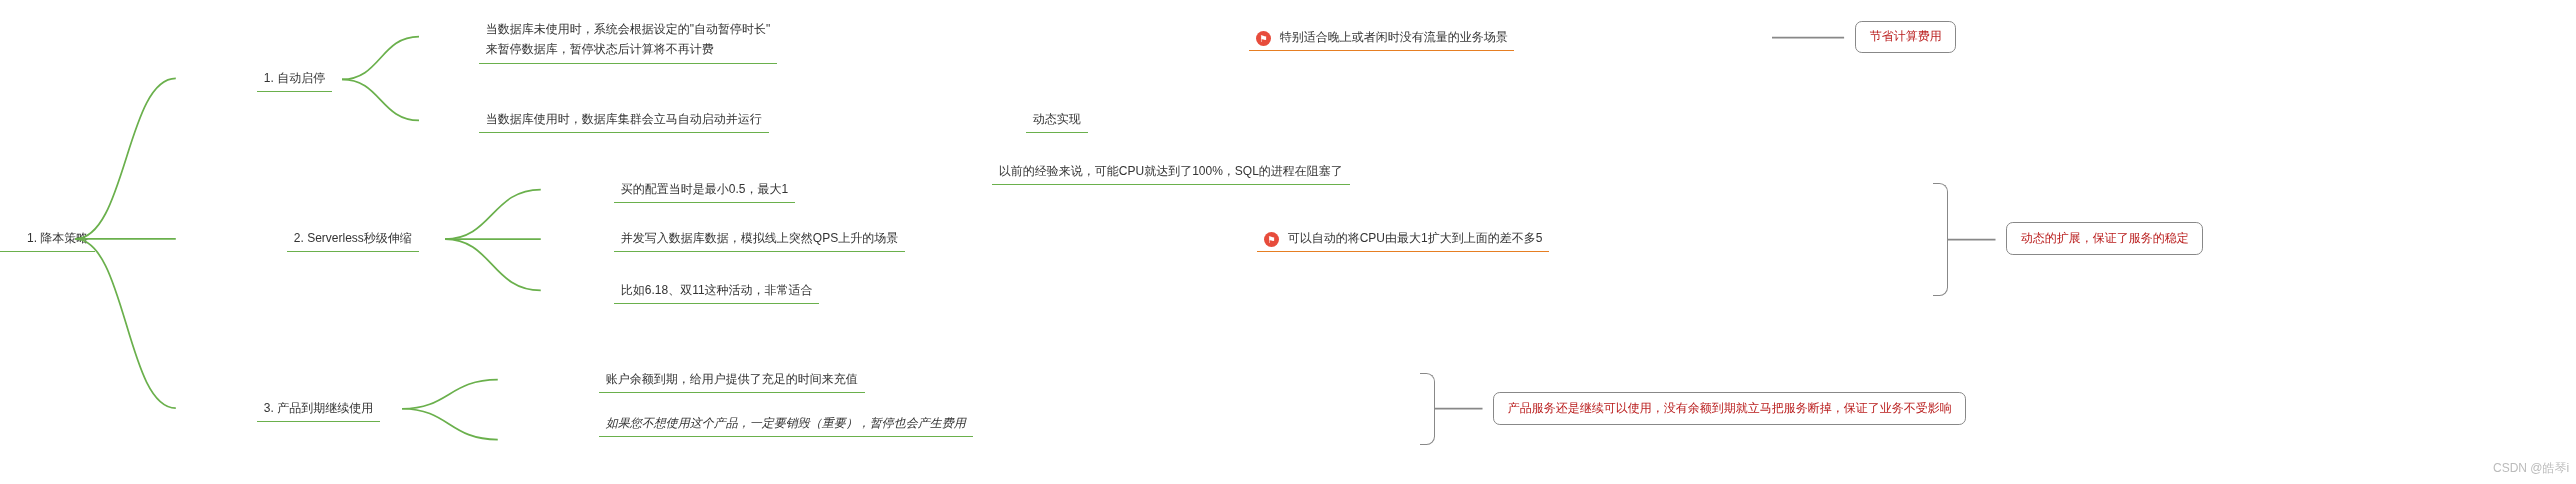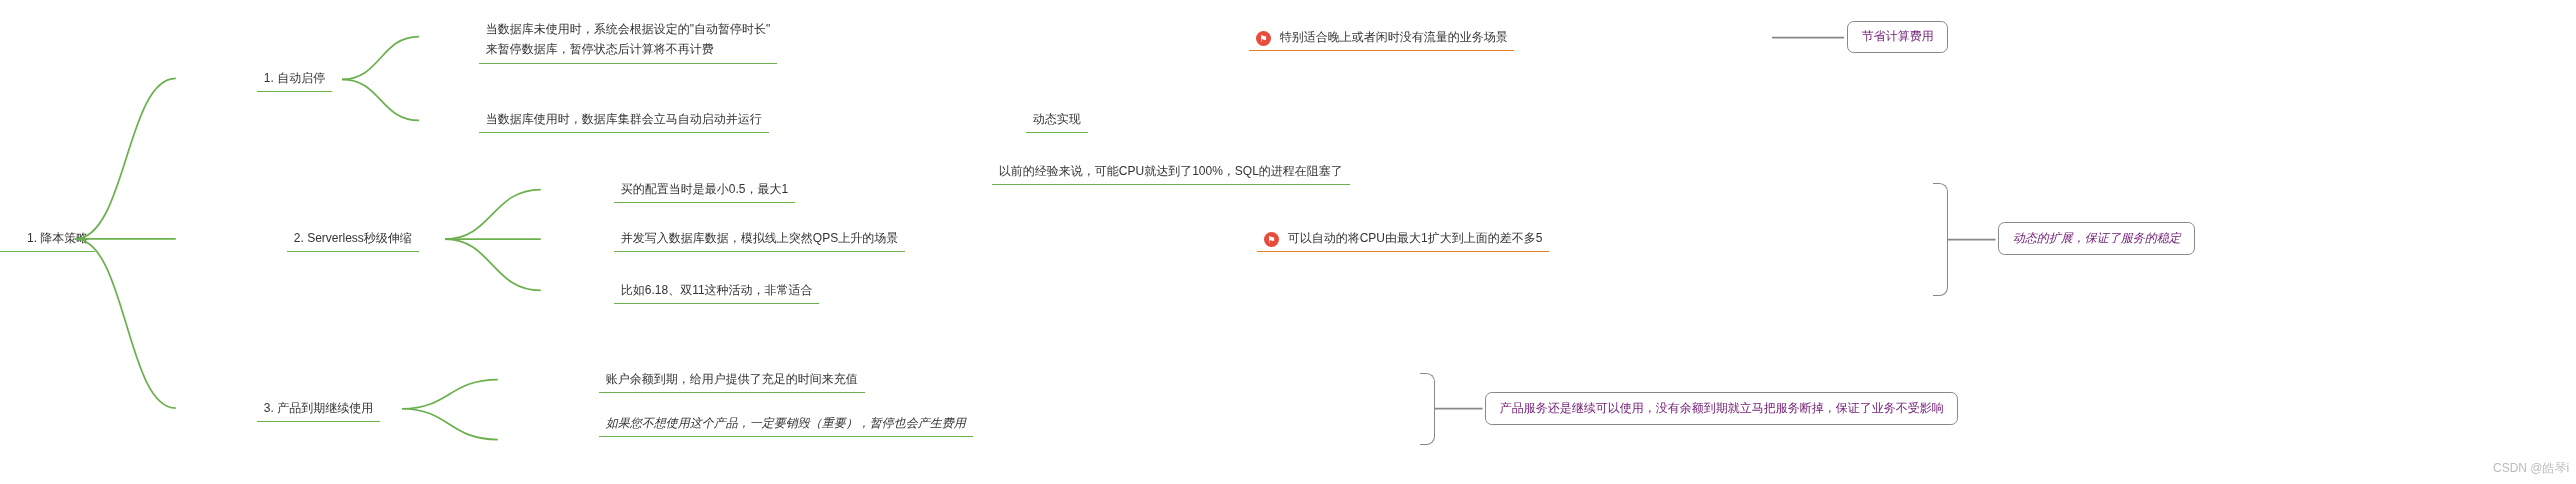--- a/index.html
+++ b/index.html
@@ -21,22 +21,23 @@
   .underline-green {
     border-bottom: 1.7px solid #6ab04c;
   }
   .underline-orange {
     border-bottom: 1.7px solid #e67e22;
   }
   .boxed {
     border: 1.7px solid #888;
     border-radius: 6.8px;
     padding: 6.8px 13.7px;
-    color: #701a75;
+    color: #b91c1c;
     background: #fff;
+    margin-left: 8px;
   }
   .flag-icon {
     display: inline-flex;
     width: 15.4px;
     height: 15.4px;
     border-radius: 50%;
     background: #e74c3c;
     align-items: center;
     justify-content: center;
     vertical-align: middle;
@@ -143,21 +144,21 @@
 </div>
 
 <div class="node underline-green" style="left:614px; top:279px;">
   <span>比如6.18、双11这种活动，非常适合</span>
 </div>
 
 <div class="bracket" style="left:1933px; top:183px; height:113px;"></div>
 <svg class="connector" style="left:1948px; top:238px;" width="56" height="5.1" viewBox="0 0 66 6">
   <path d="M0,2 L56,2" stroke="#888" stroke-width="2" fill="none"></path>
 </svg>
-<div class="node boxed" style="left:1998px; top:222px;font-style:italic;">
+<div class="node boxed" style="left:1998px; top:222px;">
   <span>动态的扩展，保证了服务的稳定</span>
 </div>
 
 <div class="node underline-green" style="left:257px; top:397px;">
   <span>3. 产品到期继续使用</span>
 </div>
 
 <svg class="connector" style="left:402px; top:376px;" width="171" height="86" viewBox="0 0 200 100">
   <path d="M0,38 C55,38 55,4 112,4" stroke="#6ab04c" stroke-width="2" fill="none"></path>
   <path d="M0,38 C55,38 55,74 112,74" stroke="#6ab04c" stroke-width="2" fill="none"></path>

